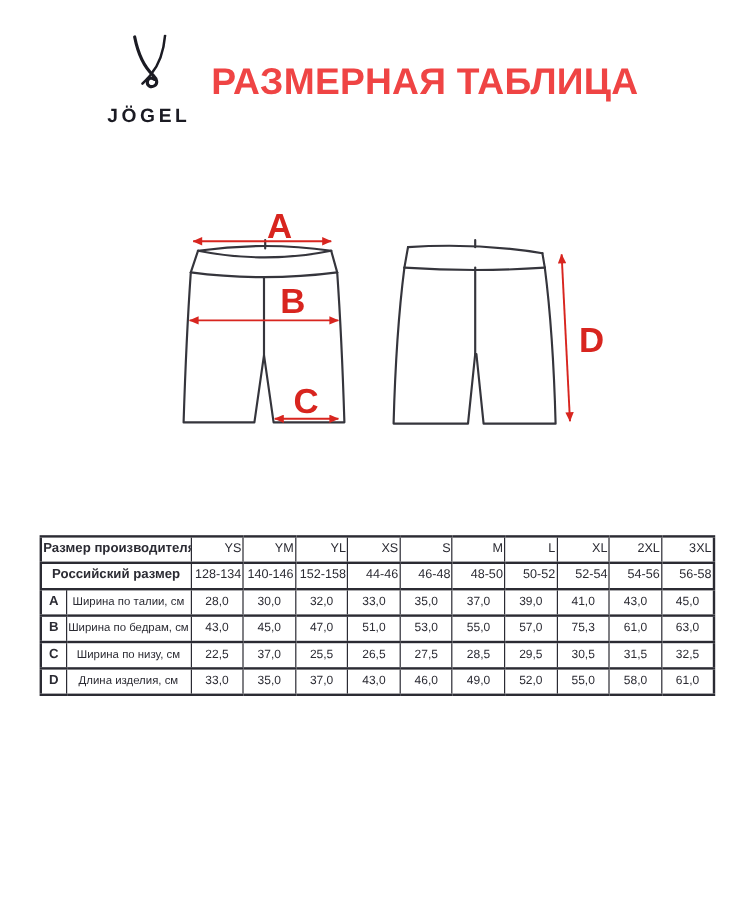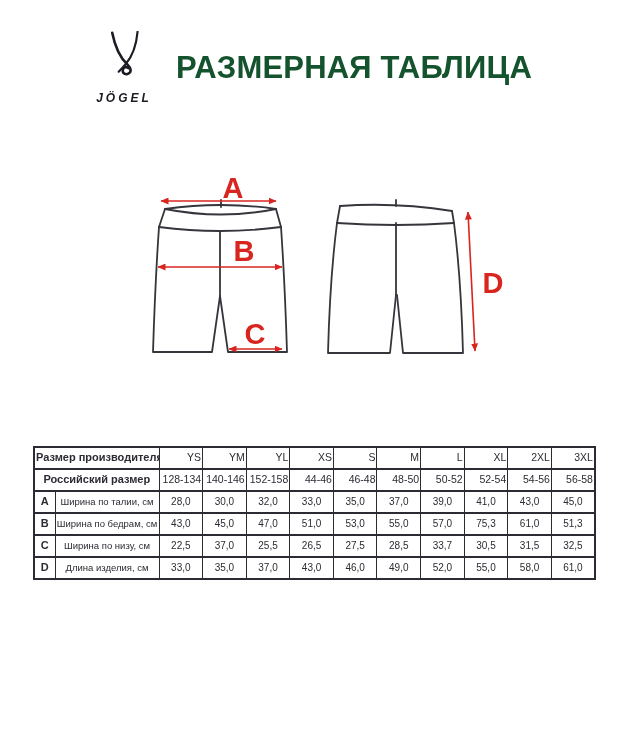--- a/index.html
+++ b/index.html
@@ -8,24 +8,24 @@
     font-family:"Liberation Sans",sans-serif;overflow:hidden;
   }
   
   .header{
     position:absolute;top:28px;left:0;width:624px;height:80px;
     display:flex;justify-content:center;align-items:center;gap:20px;
   }
   .logo-block{display:flex;flex-direction:column;align-items:center;width:64px;}
   .logo-glyph{width:38px;height:46px;}
   .logo-word{
-    font-size:12px;font-weight:700;letter-spacing:3px;color:#1b1b23;margin-top:14px;font-style:italic;
+    font-size:16px;font-weight:700;letter-spacing:3px;color:#1b1b23;margin-top:14px;
   }
   .page-title{
-    font-size:31px;font-weight:700;color:#14532d;letter-spacing:.2px;white-space:nowrap;
+    font-size:31px;font-weight:700;color:#ef4444;letter-spacing:.2px;white-space:nowrap;
   }
   
   .diagram{position:absolute;left:0;top:160px;width:624px;height:270px;}
   .shorts-line{fill:none;stroke:#35353c;stroke-width:1.8;stroke-linecap:round;stroke-linejoin:round;}
   .dim-line{stroke:var(--accent,#d8251f);stroke-width:1.6;fill:none;}
   .dim-head{fill:var(--accent,#d8251f);}
   .dim-letter{
     font-family:"Liberation Sans",sans-serif;font-size:29px;font-weight:600;
     fill:var(--accent,#d8251f);text-anchor:middle;
   }
@@ -188,32 +188,32 @@
           <td class="label-cell">Ширина по бедрам, см</td>
           <td class="value-cell">43,0</td>
           <td class="value-cell">45,0</td>
           <td class="value-cell">47,0</td>
           <td class="value-cell">51,0</td>
           <td class="value-cell">53,0</td>
           <td class="value-cell">55,0</td>
           <td class="value-cell">57,0</td>
           <td class="value-cell">75,3</td>
           <td class="value-cell">61,0</td>
-          <td class="value-cell">51,3</td>
+          <td class="value-cell">63,0</td>
         </tr>
         <tr>
           <td class="letter-cell">C</td>
           <td class="label-cell">Ширина по низу, см</td>
           <td class="value-cell">22,5</td>
           <td class="value-cell">37,0</td>
           <td class="value-cell">25,5</td>
           <td class="value-cell">26,5</td>
           <td class="value-cell">27,5</td>
           <td class="value-cell">28,5</td>
-          <td class="value-cell">33,7</td>
+          <td class="value-cell">29,5</td>
           <td class="value-cell">30,5</td>
           <td class="value-cell">31,5</td>
           <td class="value-cell">32,5</td>
         </tr>
         <tr>
           <td class="letter-cell">D</td>
           <td class="label-cell">Длина изделия, см</td>
           <td class="value-cell">33,0</td>
           <td class="value-cell">35,0</td>
           <td class="value-cell">37,0</td>

